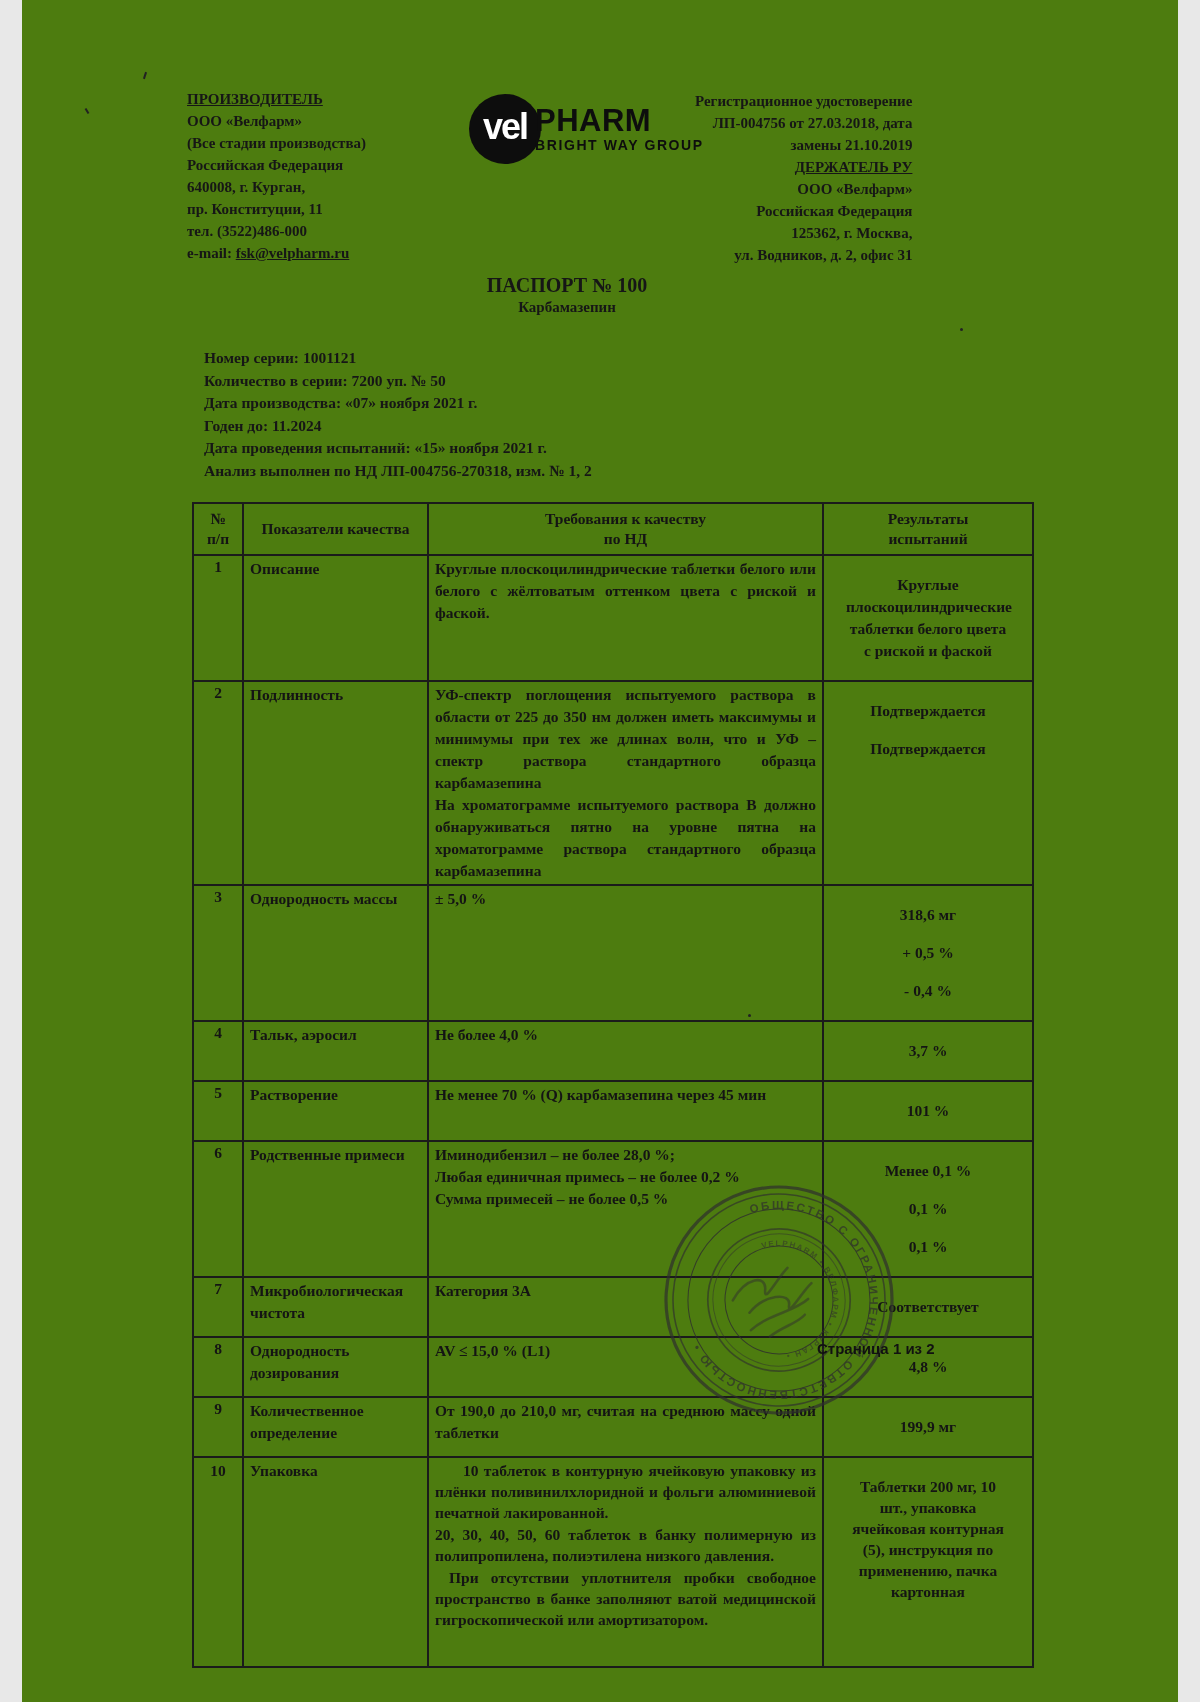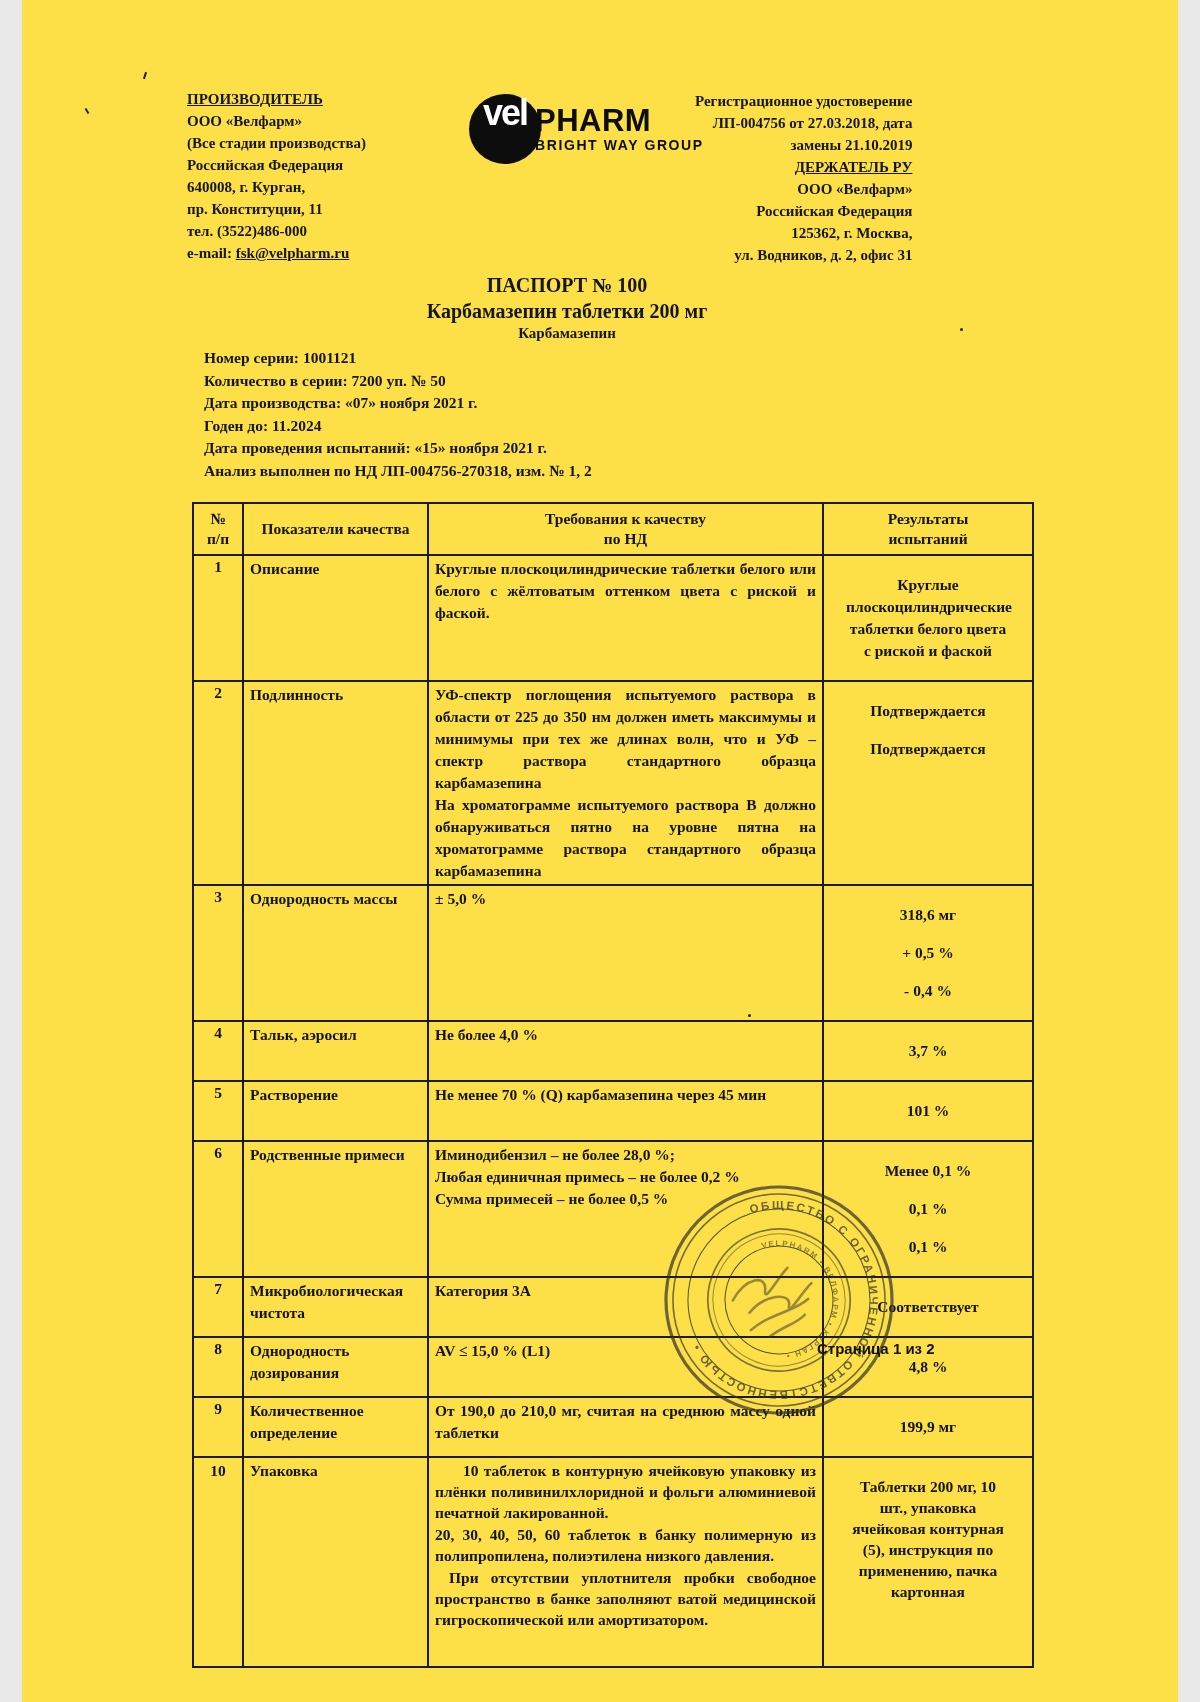--- a/index.html
+++ b/index.html
@@ -1,28 +1,28 @@
 <!DOCTYPE html>
 <html><head>
 <meta charset="utf-8">
 <style>
   html,body{margin:0;padding:0;background:#e8e8e8;}
-  .page{position:relative;width:1156px;height:1702px;background:#fde047;margin:0 auto;
+  .page{position:relative;width:1156px;height:1702px;background:#4d7c0f;margin:0 auto;
         font-family:"Liberation Serif",serif;color:#161616;overflow:hidden;}
 
   
   .hblock{position:absolute;font-size:15px;font-weight:bold;line-height:22px;}
   .hblock .head{ text-decoration:underline;}
   .email-addr{text-decoration:underline;}
 
   
   .logo{position:absolute;left:447px;top:94px;display:flex;align-items:center;
         font-family:"Liberation Sans",sans-serif;}
   .logo-circle{width:72px;height:70px;background:#0d0d0d;border-radius:50%;
-        display:flex;align-items:flex-start;justify-content:center;}
+        display:flex;align-items:center;justify-content:center;}
   .logo-circle span{color:#fff;font-size:36px;font-weight:bold;letter-spacing:-2px;
         transform:translateY(-2px);}
   .logo-right{margin-left:-6px;}
   .logo-word{font-size:31px;font-weight:bold;letter-spacing:0.5px;color:#0d0d0d;line-height:30px;}
   .logo-tagline{font-size:14px;font-weight:bold;letter-spacing:1.6px;color:#0d0d0d;margin-top:1px;}
 
   
   .titles{position:absolute;left:165px;top:274px;width:760px;text-align:center;}
   .title1{font-size:20px;font-weight:bold;}
   .title2{font-size:20px;font-weight:bold;margin-top:3px;}
@@ -109,21 +109,20 @@
     <div>замены 21.10.2019</div>
     <div class="head">ДЕРЖАТЕЛЬ РУ</div>
     <div>ООО «Велфарм»</div>
     <div>Российская Федерация</div>
     <div>125362, г. Москва,</div>
     <div>ул. Водников, д. 2, офис 31</div>
   </div>
 
   <div class="titles">
     <div class="title1">ПАСПОРТ № 100</div>
-    <div class="title2">Карбамазепин таблетки 200 мг</div>
     <div class="title3">Карбамазепин</div>
   </div>
 
   <div class="batch">
     <div>Номер серии: 1001121</div>
     <div>Количество в серии: 7200 уп. № 50</div>
     <div>Дата производства: «07» ноября 2021 г.</div>
     <div>Годен до: 11.2024</div>
     <div>Дата проведения испытаний: «15» ноября 2021 г.</div>
     <div>Анализ выполнен по НД ЛП-004756-270318, изм. № 1, 2</div>

